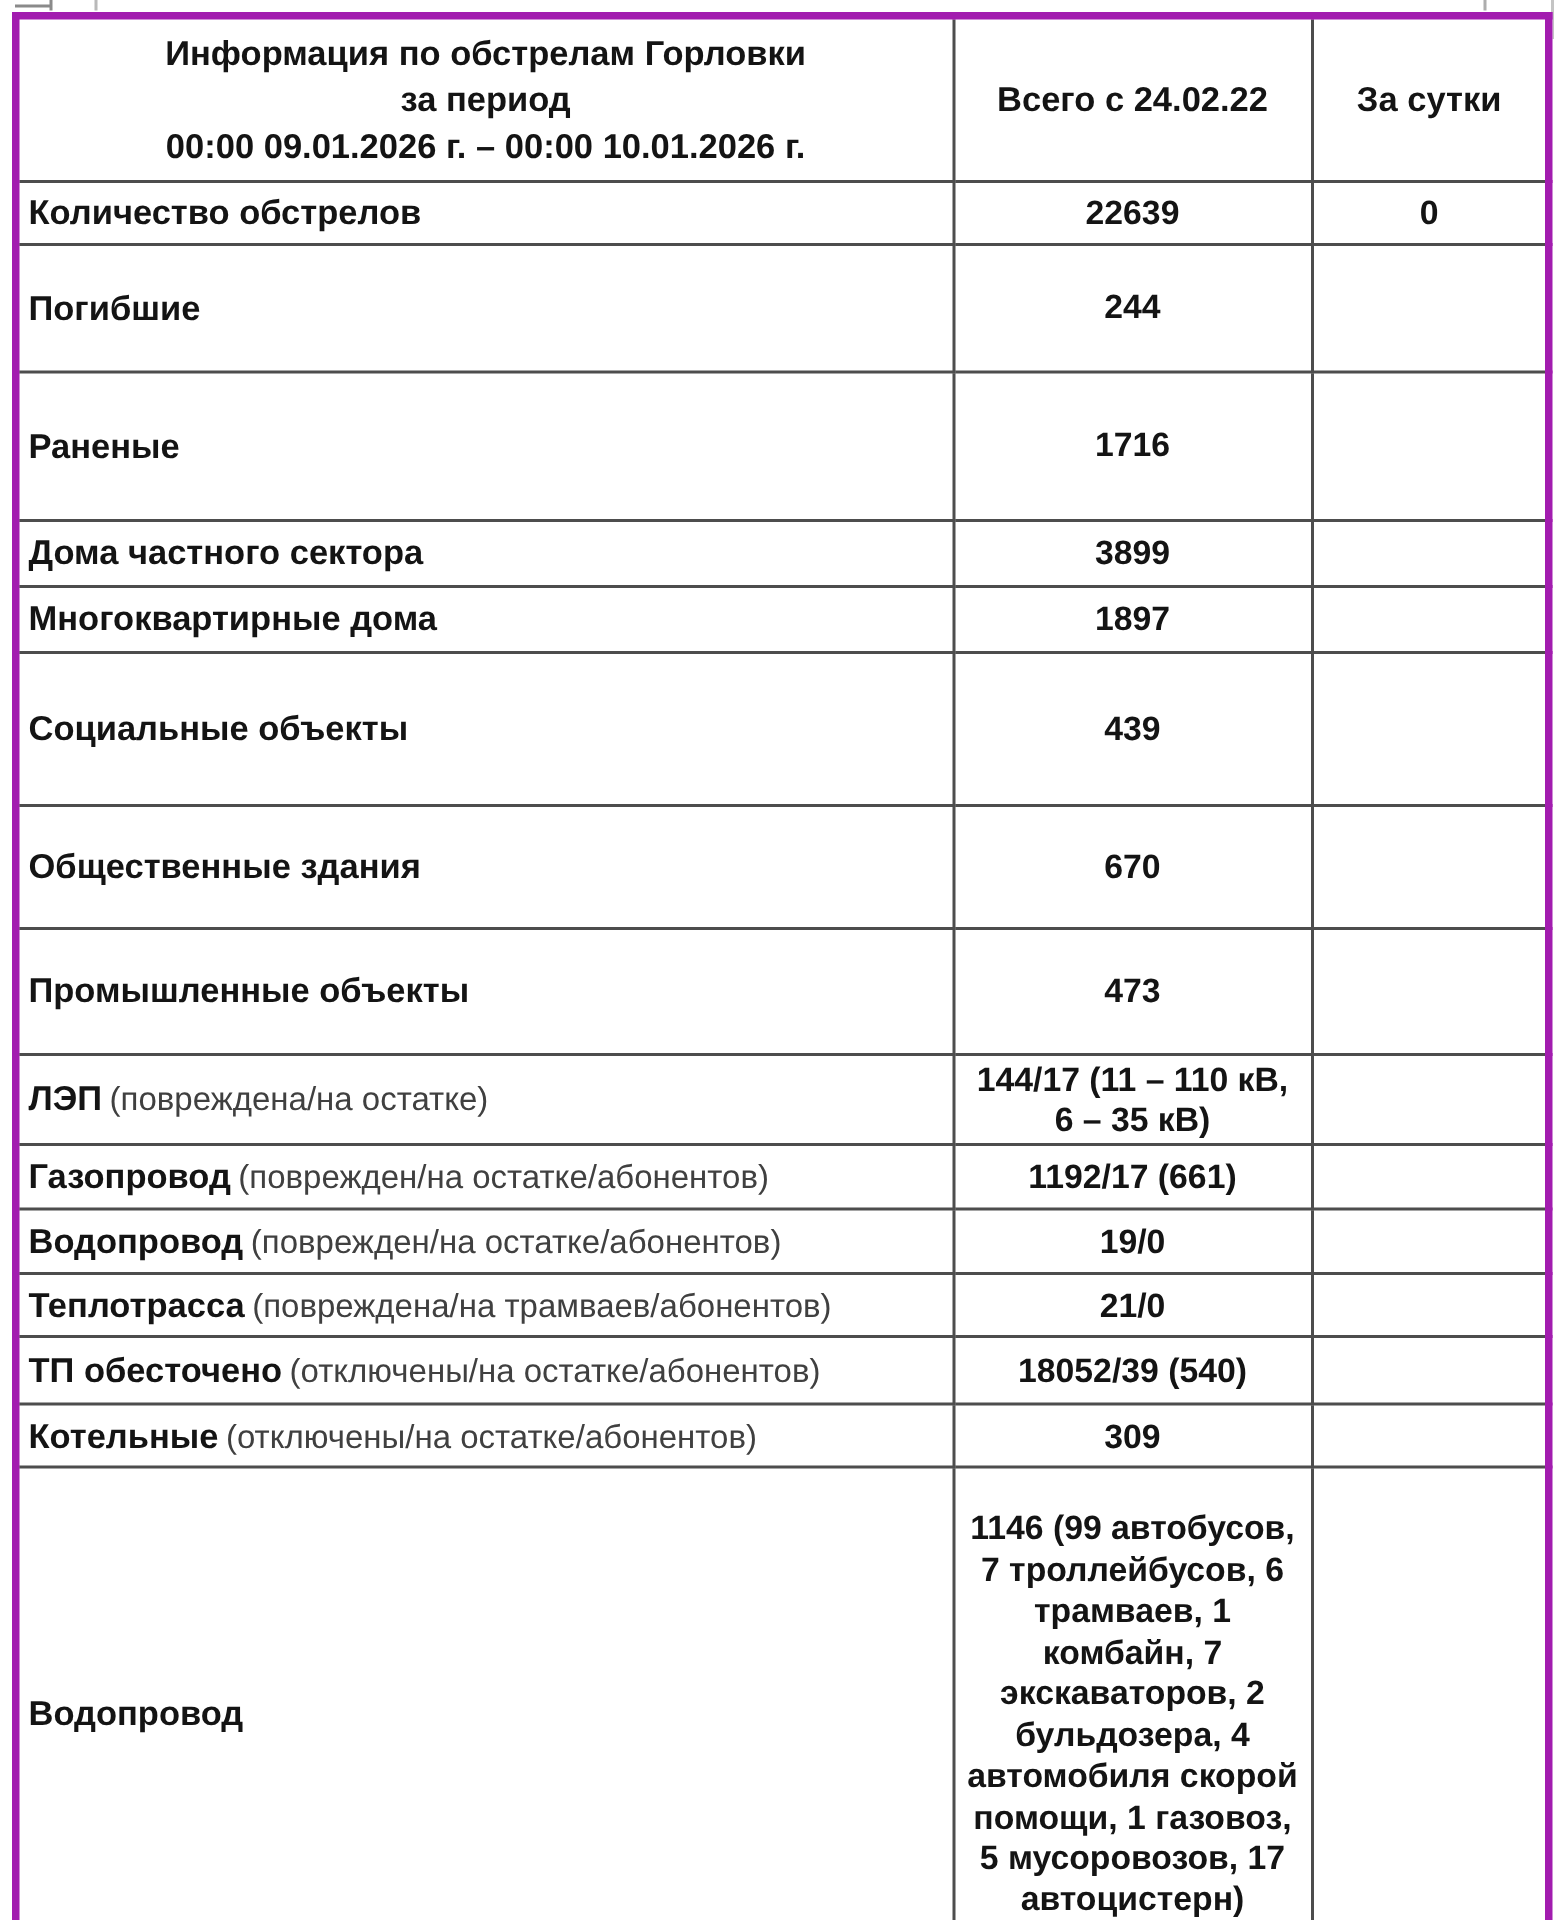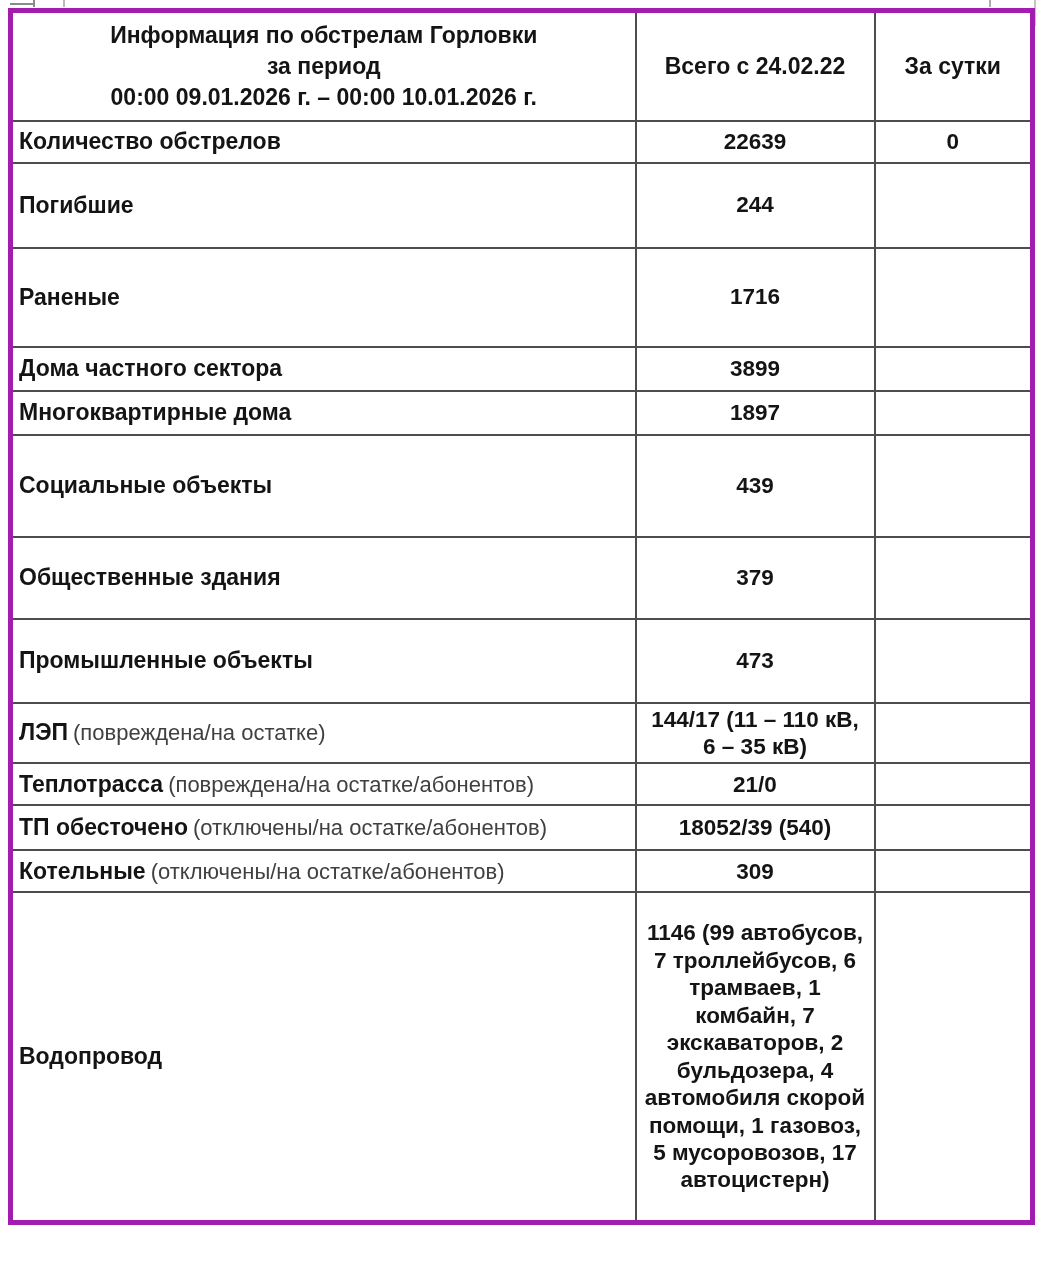--- a/index.html
+++ b/index.html
@@ -145,45 +145,59 @@
       <span class="lbl">Социальные объекты</span>
     </td>
     <td class="total-cell">439</td>
     <td class="daily-cell"></td>
   </tr>
 
   <tr style="height: 82px;">
     <td class="label-cell">
       <span class="lbl">Общественные здания</span>
     </td>
-    <td class="total-cell">379</td>
+    <td class="total-cell">670</td>
     <td class="daily-cell"></td>
   </tr>
 
   <tr style="height: 84px;">
     <td class="label-cell">
       <span class="lbl">Промышленные объекты</span>
     </td>
     <td class="total-cell">473</td>
     <td class="daily-cell"></td>
   </tr>
 
   <tr style="height: 60px;">
     <td class="label-cell">
       <span class="lbl">ЛЭП</span><span class="note">(повреждена/на остатке)</span>
     </td>
     <td class="total-cell">144/17 (11 – 110 кВ, 6 – 35 кВ)</td>
     <td class="daily-cell"></td>
   </tr>
 
-
+  <tr style="height: 43px;">
+    <td class="label-cell">
+      <span class="lbl">Газопровод</span><span class="note">(поврежден/на остатке/абонентов)</span>
+    </td>
+    <td class="total-cell">1192/17 (661)</td>
+    <td class="daily-cell"></td>
+  </tr>
+
+  <tr style="height: 43px;">
+    <td class="label-cell">
+      <span class="lbl">Водопровод</span><span class="note">(поврежден/на остатке/абонентов)</span>
+    </td>
+    <td class="total-cell">19/0</td>
+    <td class="daily-cell"></td>
+  </tr>
 
   <tr style="height: 42px;">
     <td class="label-cell">
-      <span class="lbl">Теплотрасса</span><span class="note">(повреждена/на остатке/абонентов)</span>
+      <span class="lbl">Теплотрасса</span><span class="note">(повреждена/на трамваев/абонентов)</span>
     </td>
     <td class="total-cell">21/0</td>
     <td class="daily-cell"></td>
   </tr>
 
   <tr style="height: 45px;">
     <td class="label-cell">
       <span class="lbl">ТП обесточено</span><span class="note">(отключены/на остатке/абонентов)</span>
     </td>
     <td class="total-cell">18052/39 (540)</td>

